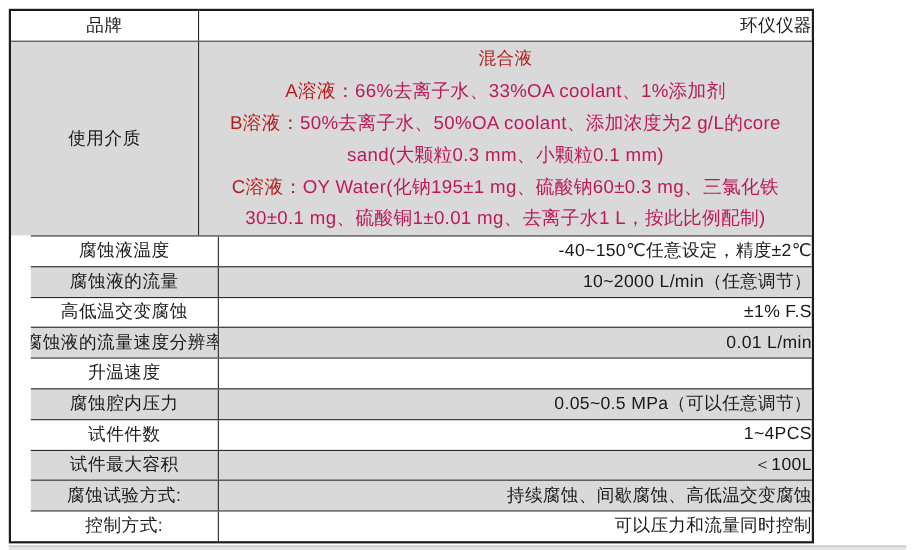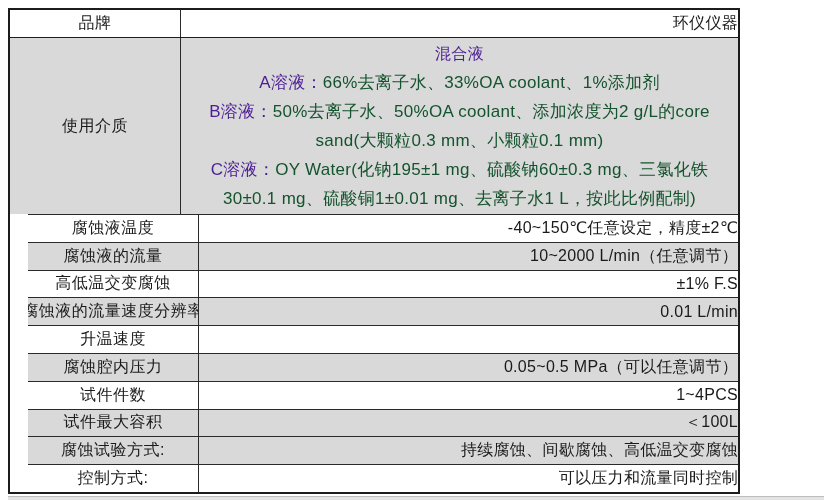--- a/index.html
+++ b/index.html
@@ -29,22 +29,22 @@
   }
   .row-brand{height:28px;border-bottom:1px solid #1c1c1c;}
   .row-medium{height:176px;}
   .row-plain{height:27.8px;margin-left:18px;}
   .row-medium .cell-value{
     flex-direction:column;justify-content:center;
   }
   .medium-line{
     line-height:29px;font-size:17px;white-space:nowrap;text-align:center;
   }
-  .medium-line .red{color:#14532d;}
-  .medium-line .blk{color:#4c1d95;}
+  .medium-line .red{color:#be185d;}
+  .medium-line .blk{color:#b91c1c;}
   .mix-line{font-size:16px;}
   .cutoff-row{
     position:absolute;left:8px;width:816px;bottom:0;height:3px;
     background:#e3e3e3;border-top:1px solid #bdbdbd;
   }
 </style>
 </head>
 <body>
 
 <div class="spec-table">

